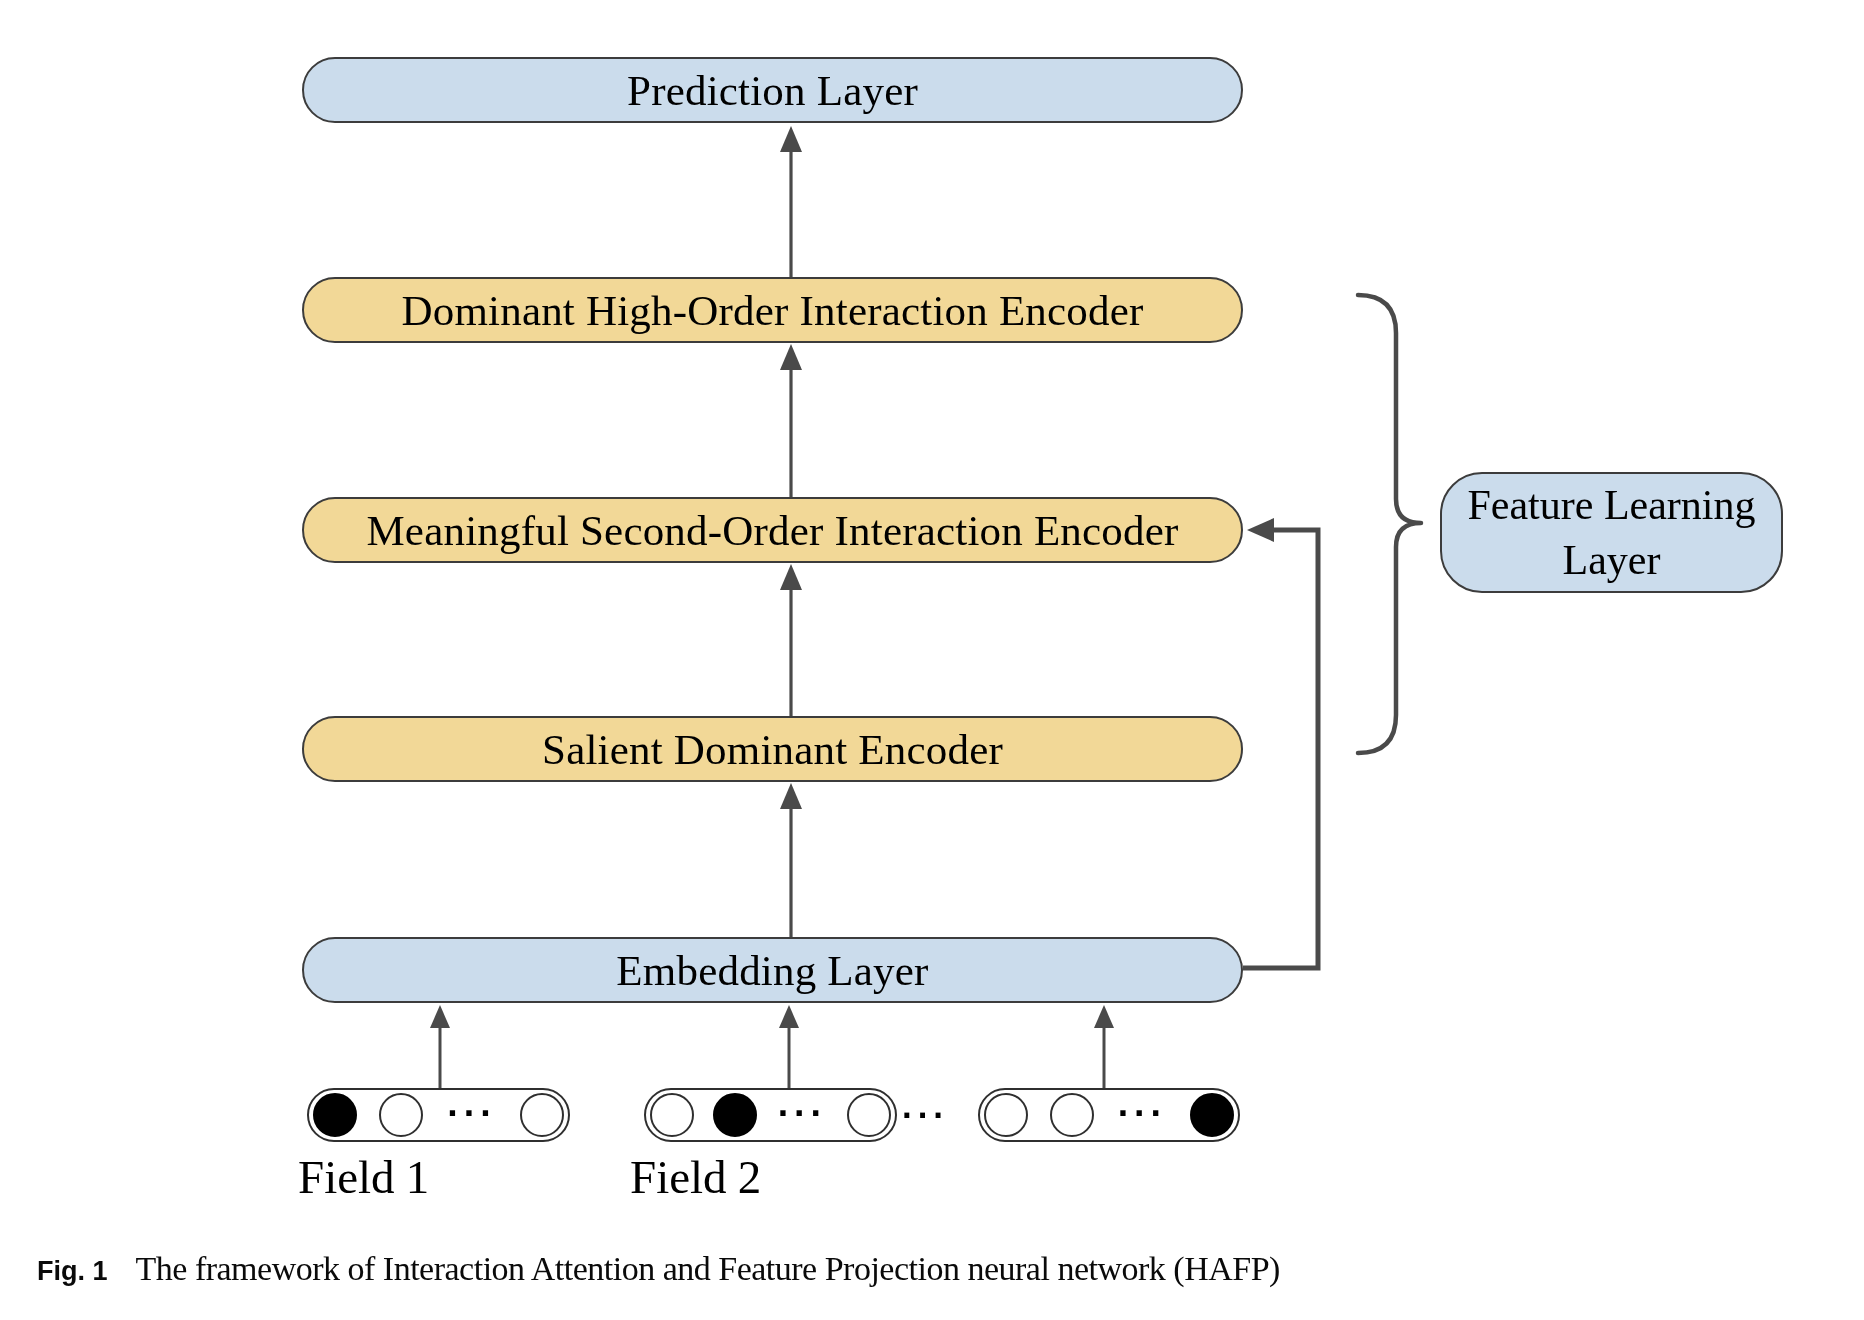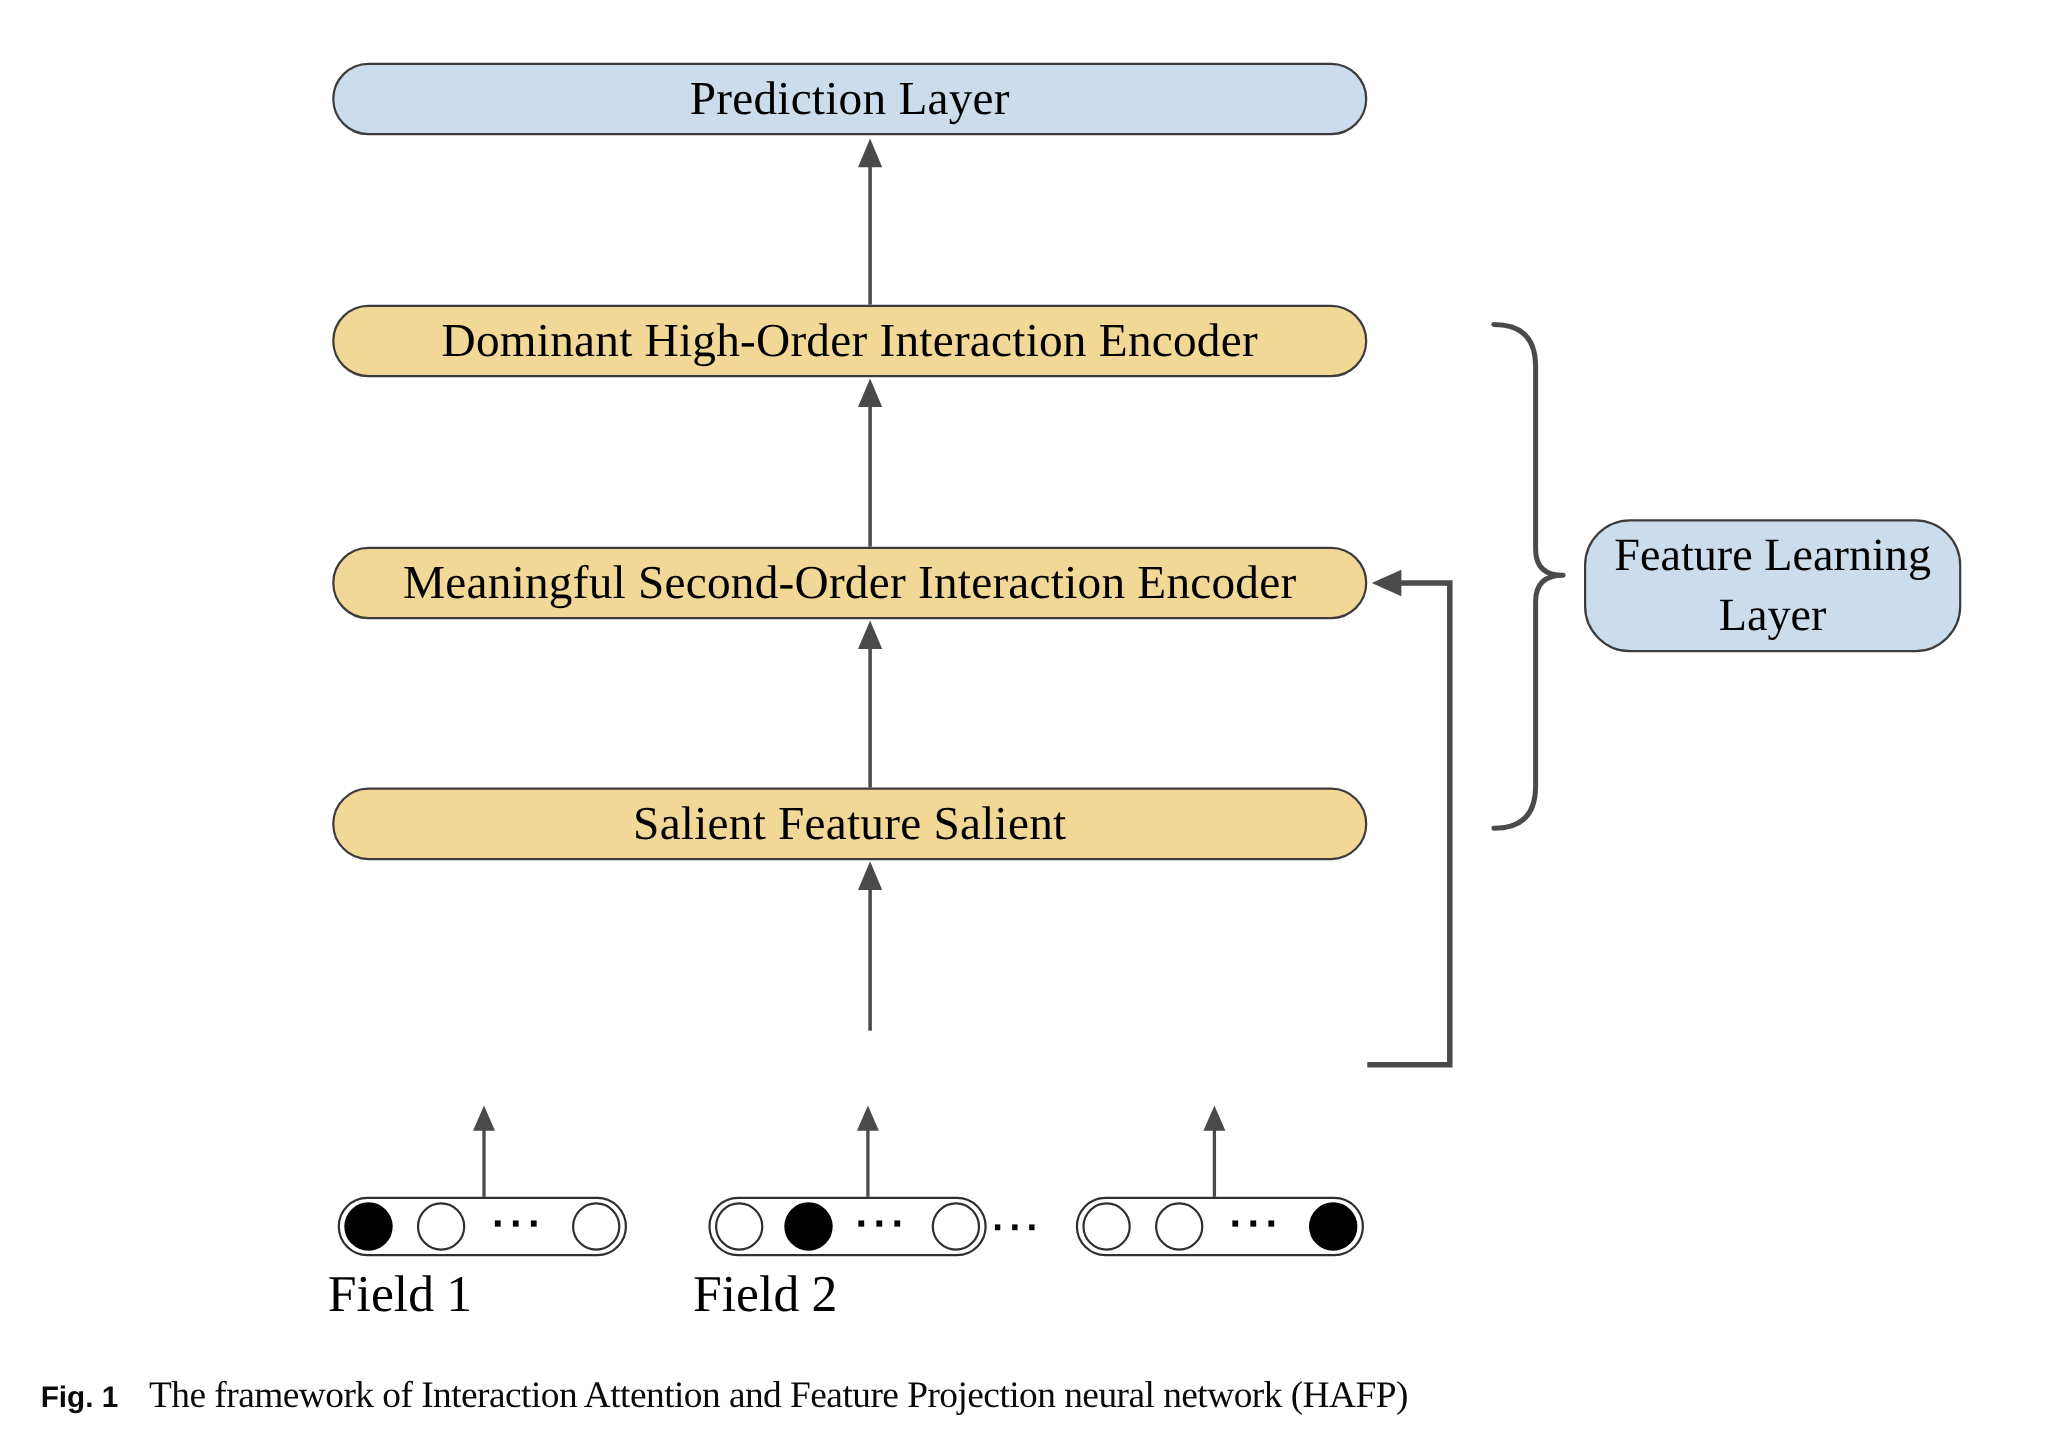--- a/index.html
+++ b/index.html
@@ -164,21 +164,24 @@
   <div class="pill yellow" style="top:277px">
     <span>Dominant High-Order Interaction Encoder</span>
   </div>
   <div class="pill blue" style="top:57px">
     <span>Prediction Layer</span>
   </div>
   <div class="pill yellow" style="top:497px">
     <span>Meaningful Second-Order Interaction Encoder</span>
   </div>
   <div class="pill yellow" style="top:716px">
-    <span>Salient Feature Salient</span>
+    <span>Salient Dominant Encoder</span>
+  </div>
+  <div class="pill blue" style="top:937px">
+    <span>Embedding Layer</span>
   </div>
 
   <div class="feature-box">
     <span>Feature Learning</span>
     <span>Layer</span>
   </div>
 
   <div class="stadium" style="left:307px;width:263px">
       <span class="circle filled"></span>
       <span class="circle empty"></span>

